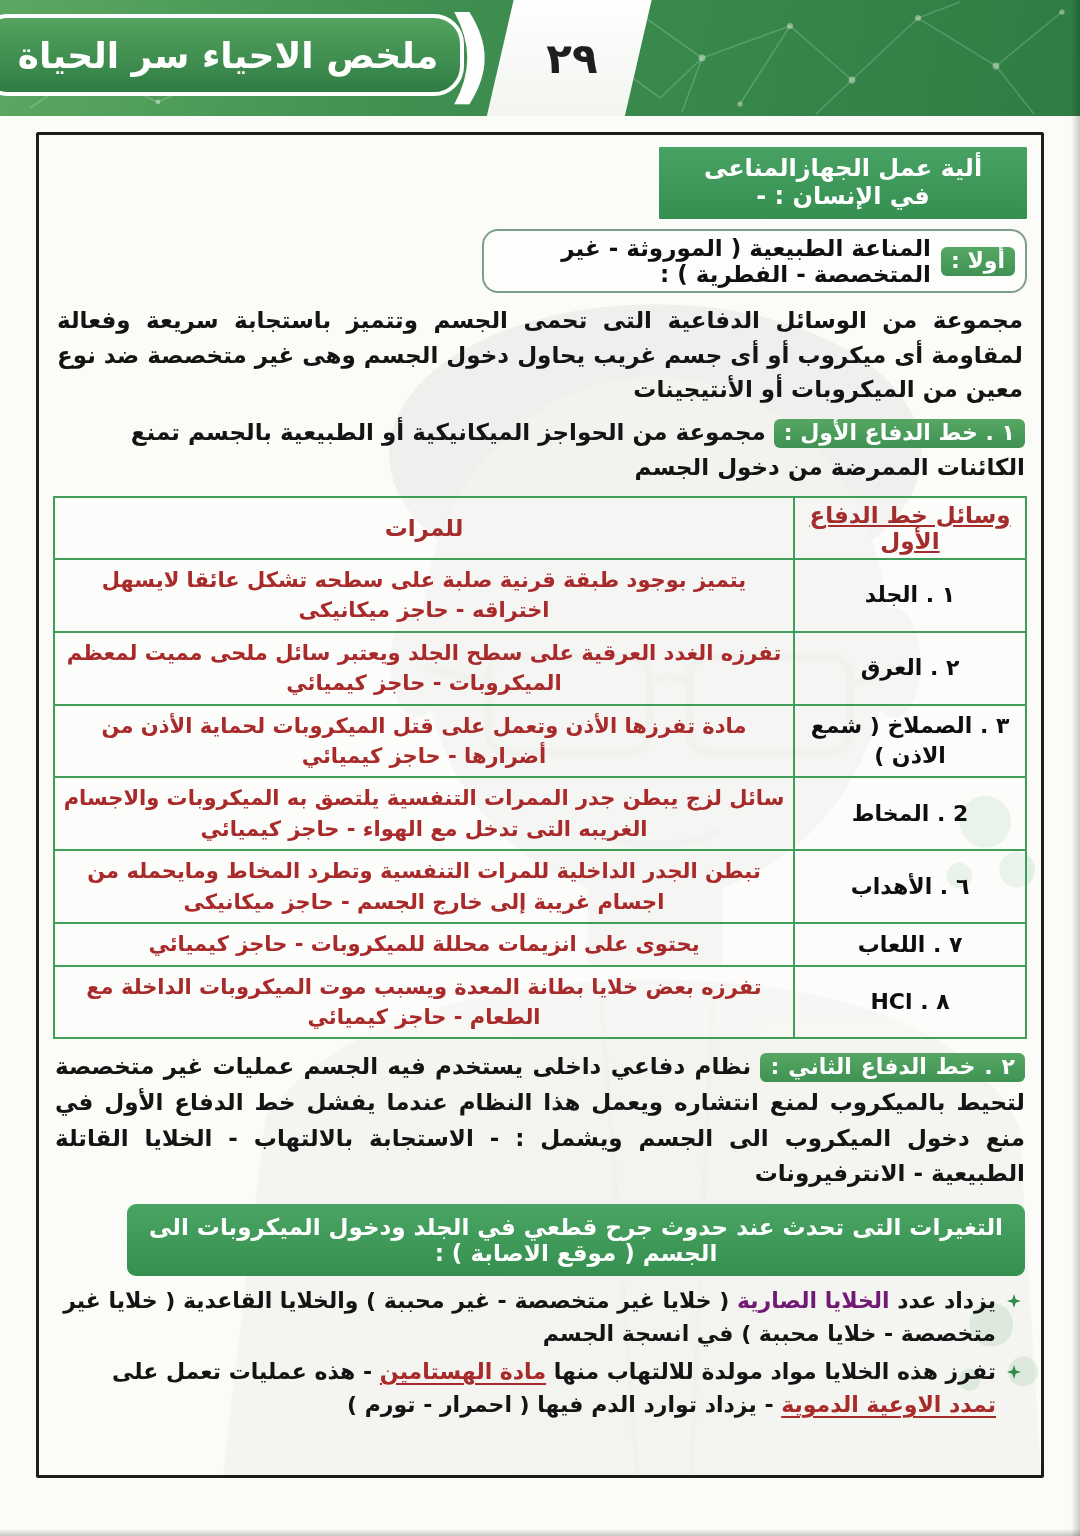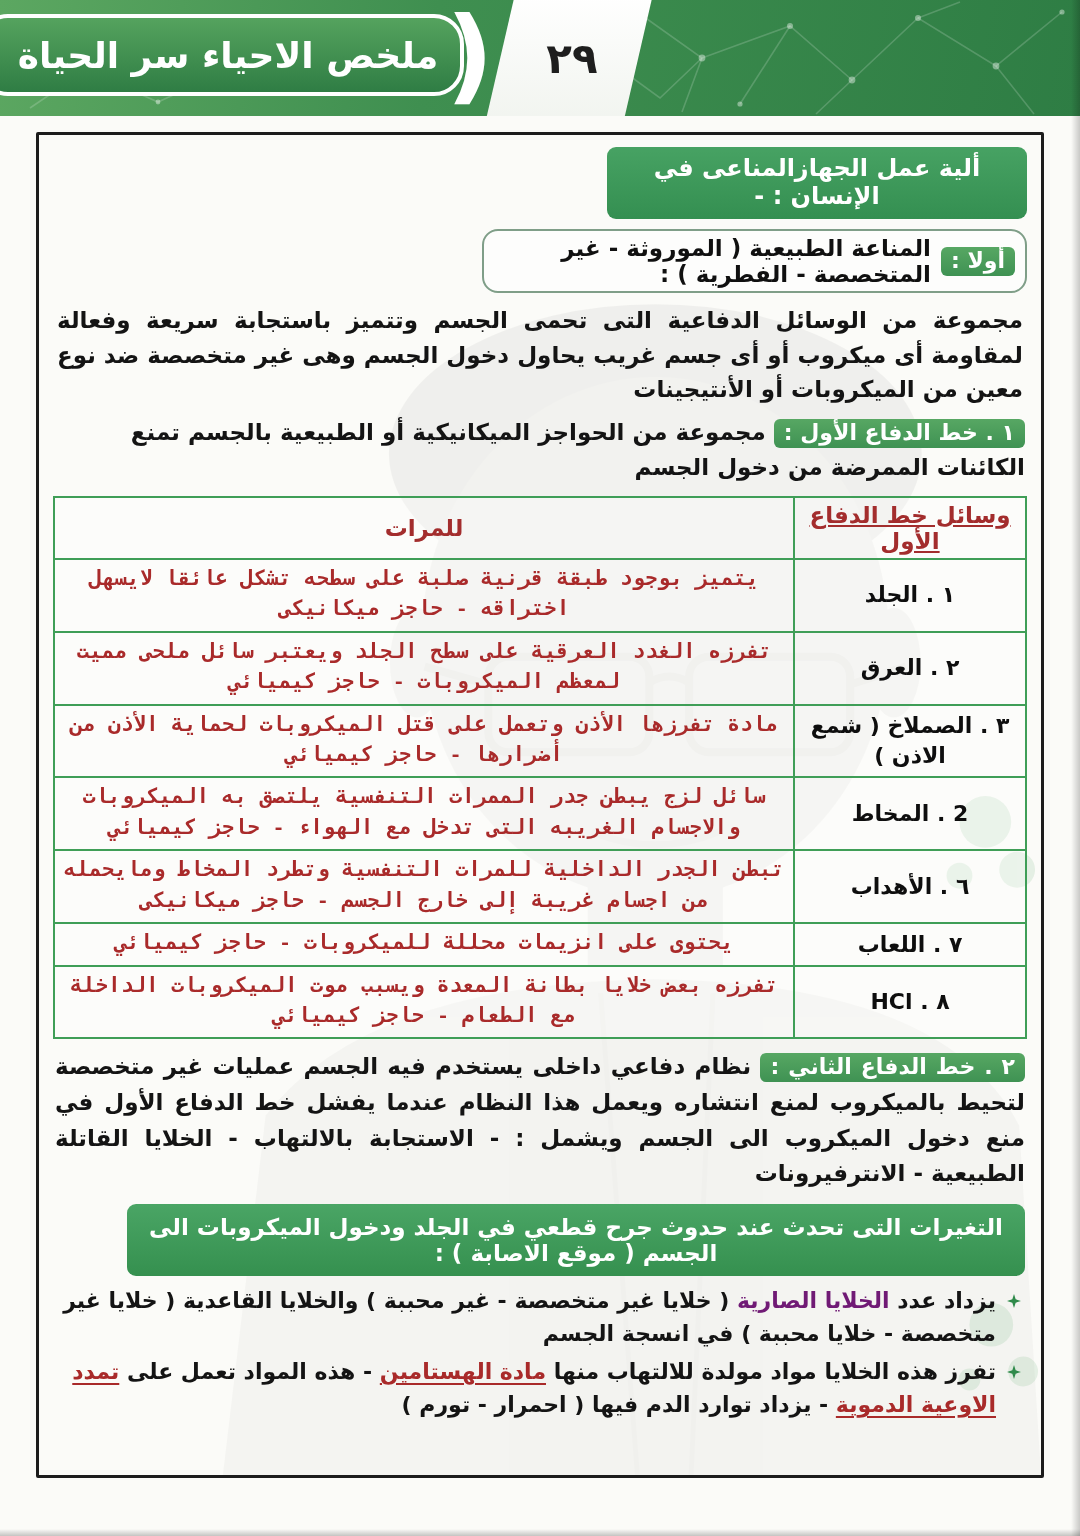--- a/index.html
+++ b/index.html
@@ -59,24 +59,24 @@
     padding:12px 14px 8px;
     display:flex; flex-direction:column;
     overflow:hidden;
     background:transparent;
   }
   .frame > *{ position:relative; z-index:1; }
   .watermark{ position:absolute; inset:0; width:100%; height:100%; z-index:0 !important; pointer-events:none; }
 
   .main-title-bar{
     align-self:flex-start;
-    width:420px;
+    width:368px;
     background:linear-gradient(180deg,#47a263,#348f51);
     color:#fff; font-size:24px; font-weight:bold; text-align:center;
-    padding:7px 21px 9px; border-radius:9px;
+    padding:7px 21px 9px; border-radius:1px;
   }
 
   .label-box{
     align-self:flex-start;
     display:flex; align-items:center; gap:10px;
     width:56%;
     border:2px solid #7f9e88; border-radius:16px;
     padding:4px 10px; margin-top:10px;
     background:rgba(255,255,255,.55);
   }
@@ -97,21 +97,21 @@
   .defense-line .chip{ font-size:22px; }
 
   table.defense{ width:100%; border-collapse:collapse; margin-top:6px; background:rgba(255,255,255,.25); }
   .defense th,.defense td{
     border:2.5px solid #3f9e57; font-weight:bold; text-align:center; vertical-align:middle;
     padding:5px 8px;
   }
   .defense th{ font-size:23px; color:#a32d2d; padding:4px 6px; }
   .defense th.col-name-h{ width:232px;text-decoration:underline; }
   td.col-name{ font-size:22px; color:#0e0e0e; line-height:1.35; }
-  td.col-imp{ font-size:21px; color:#a92a2a; line-height:1.45;font-family:Liberation Mono, monospace; }
+  td.col-imp{ font-size:21px; color:#a92a2a; line-height:1.45; }
 
   .defense2-line{
     font-size:23px; font-weight:bold; line-height:1.55; margin:10px 2px 0;
     text-align:justify;
   }
 
   .changes-banner{
     background:linear-gradient(180deg,#4aa565,#35904f);
     color:#fff; font-size:23px; font-weight:bold; text-align:center;
     border-radius:9px; padding:10px 14px;
@@ -255,17 +255,17 @@
 
   <div class="changes-banner">التغيرات التى تحدث عند حدوث جرح قطعي في الجلد ودخول الميكروبات الى الجسم ( موقع الاصابة ) :</div>
 
   <ul class="bullets" id="bullet-list">
       <li>
         <span class="bullet-marker"></span>
         <span><span>يزداد عدد </span><span class="red">الخلايا الصارية</span><span> ( خلايا غير متخصصة - غير محببة ) والخلايا القاعدية ( خلايا غير متخصصة - خلايا محببة ) في انسجة الجسم</span></span>
       </li>
       <li>
         <span class="bullet-marker"></span>
-        <span><span>تفرز هذه الخلايا مواد مولدة للالتهاب منها </span><span class="ru">مادة الهستامين</span><span> - هذه المواد تعمل على </span><span class="ru">تمدد الاوعية الدموية</span><span> - يزداد توارد الدم فيها ( احمرار - تورم )</span></span>
+        <span><span>تفرز هذه الخلايا مواد مولدة للالتهاب منها </span><span class="ru">مادة الهستامين</span><span> - هذه عمليات تعمل على </span><span class="ru">تمدد الاوعية الدموية</span><span> - يزداد توارد الدم فيها ( احمرار - تورم )</span></span>
       </li>
     </ul>
 
 </section>
 
 </body></html>

